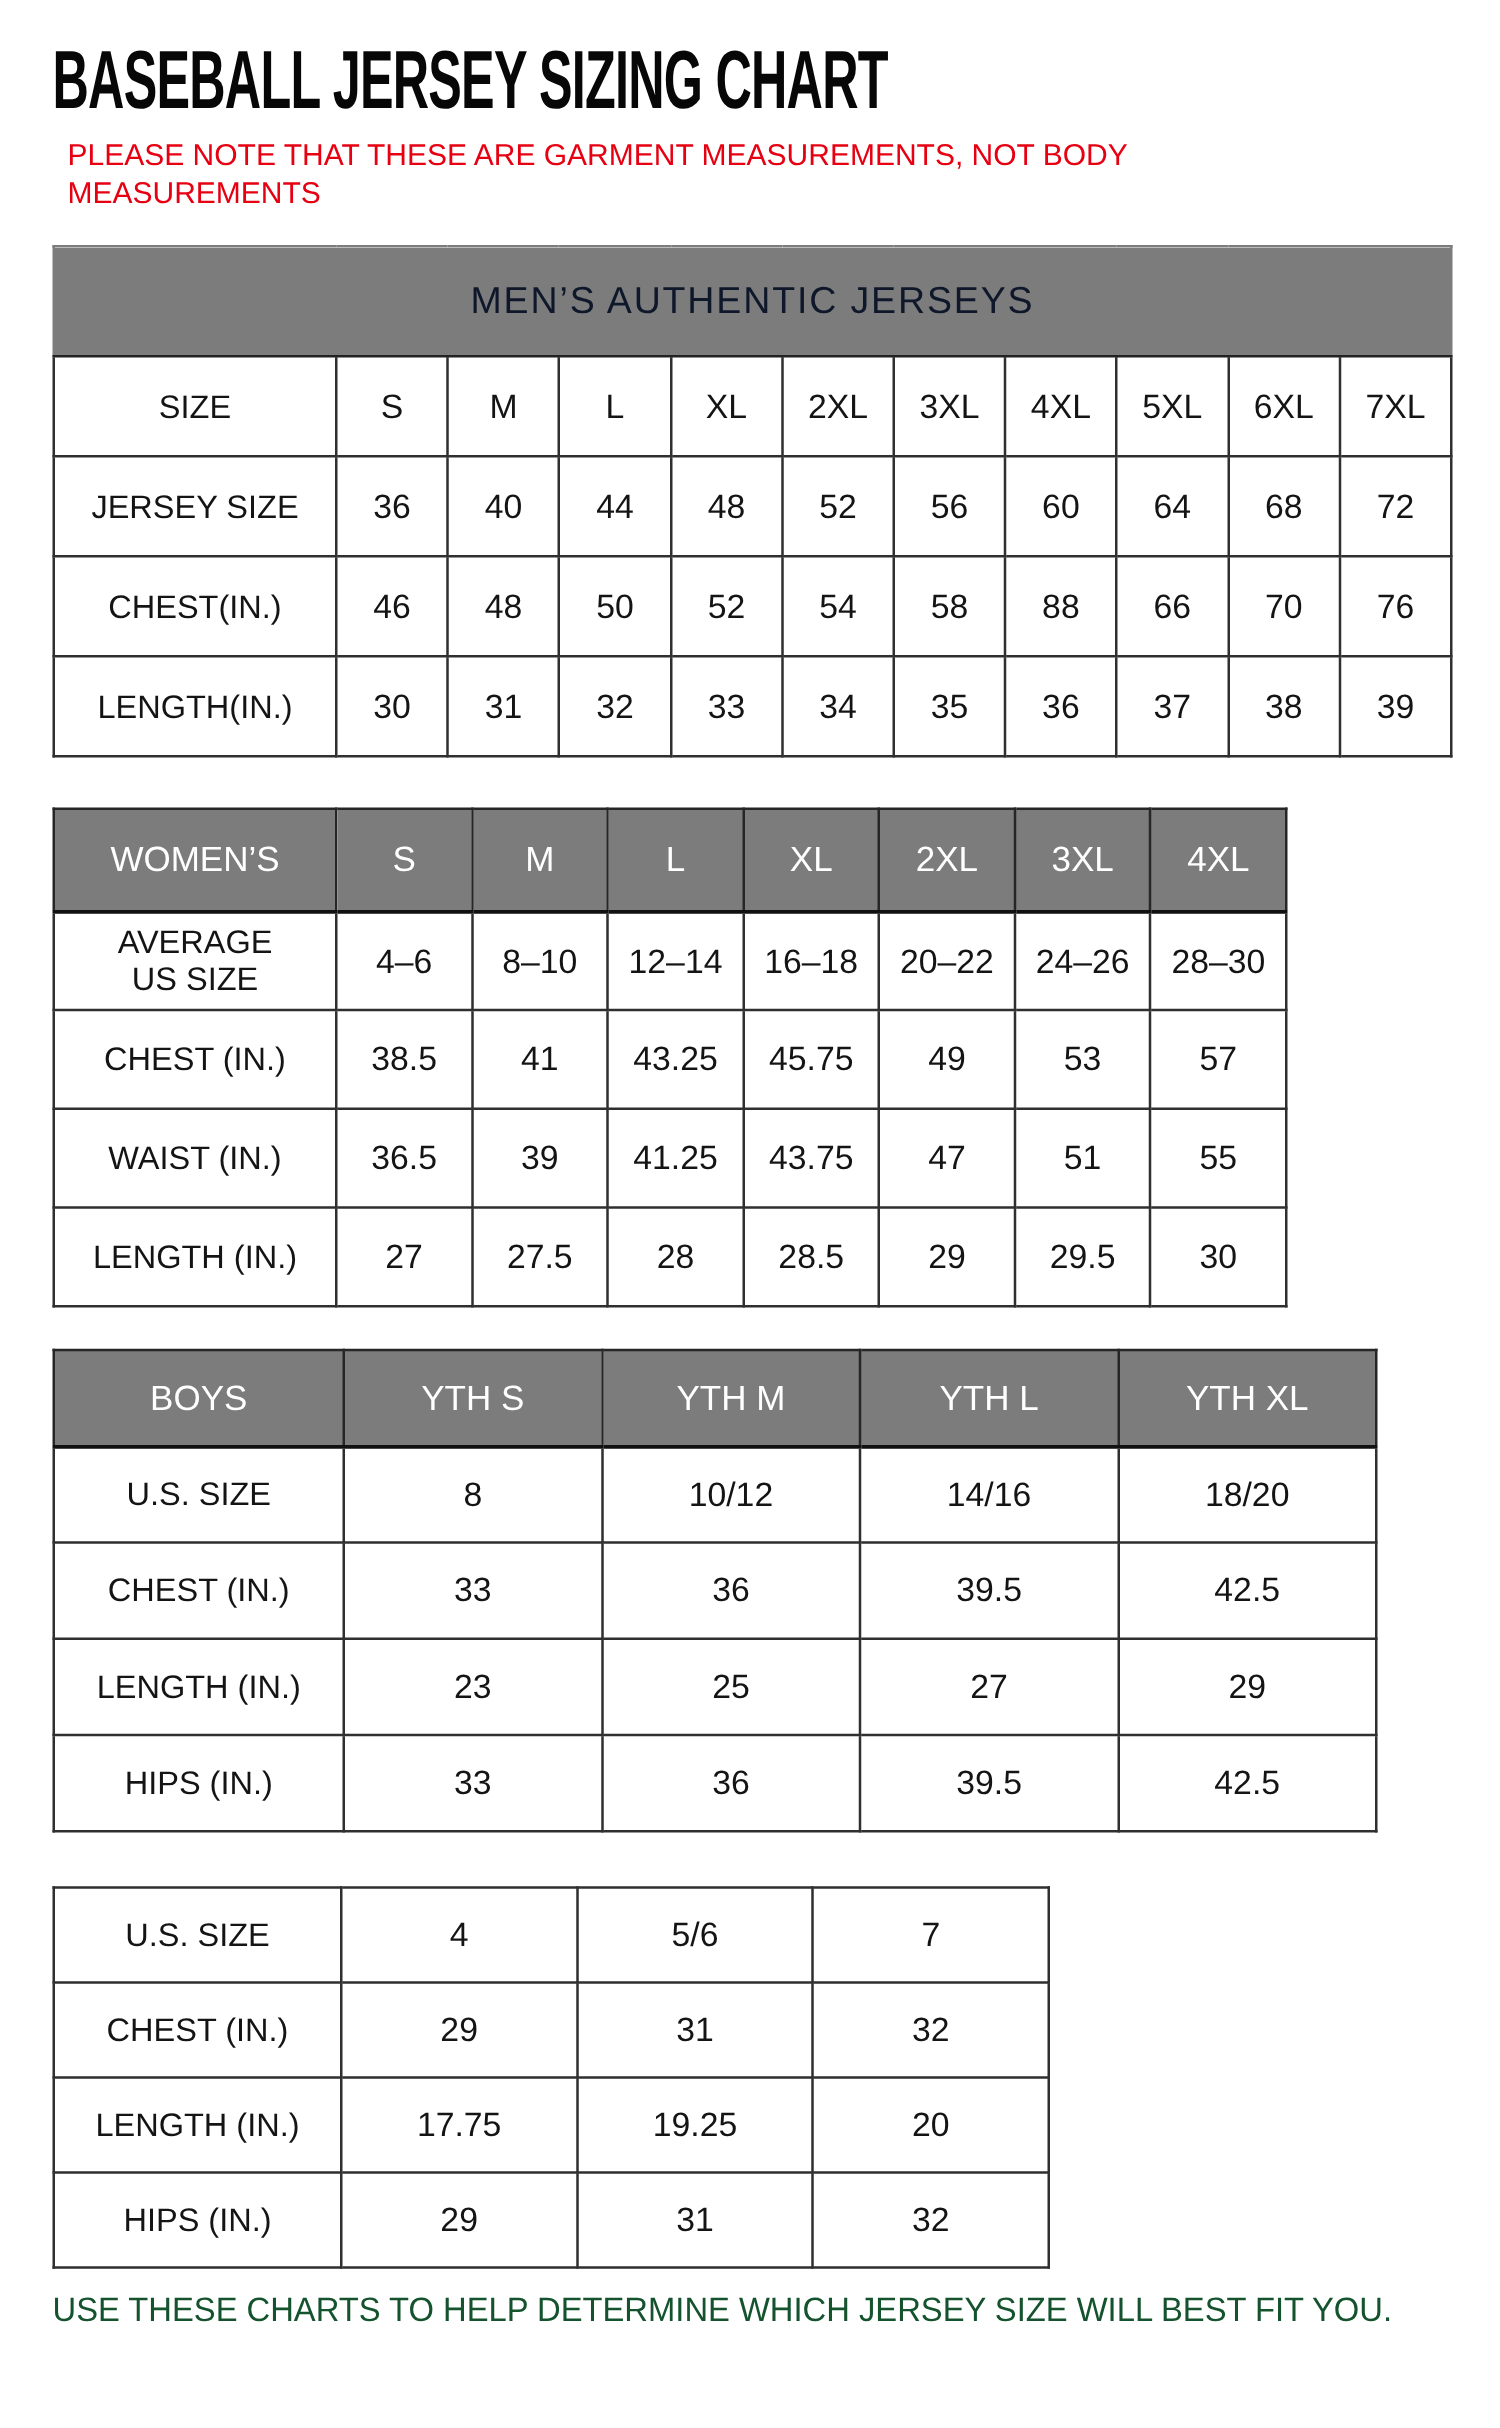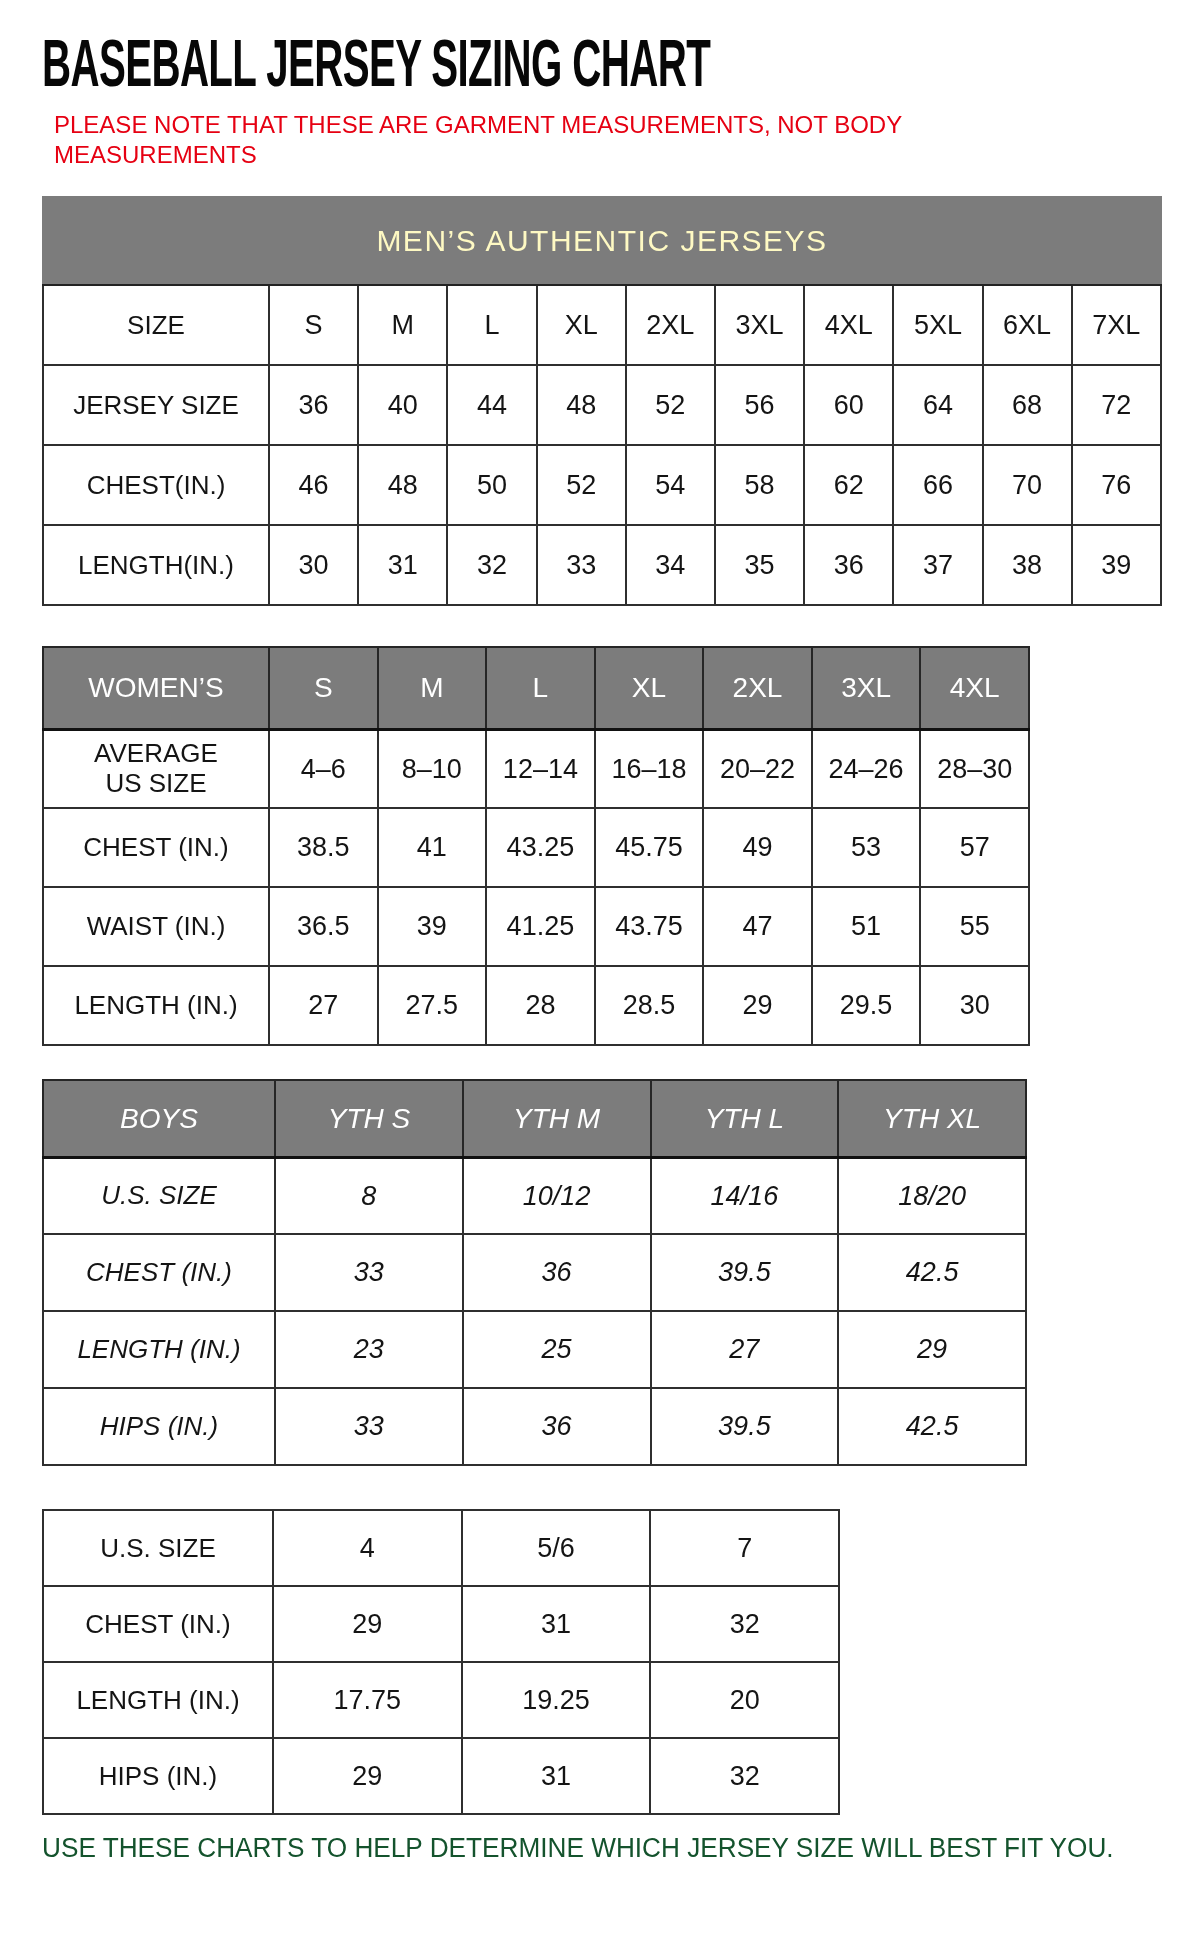--- a/index.html
+++ b/index.html
@@ -34,21 +34,21 @@
   
   table{border-collapse:collapse;table-layout:fixed;}
   td{
     border:2px solid #2f2f2f;
     text-align:center;vertical-align:middle;
     font-size:27px;color:#141414;padding:0;
     overflow:hidden;
   }
   td.label{font-size:26px;white-space:pre-line;line-height:1.15;}
   td.band{
-    background:#7c7c7c;color:#fef9c3;
+    background:#7c7c7c;color:#0f172a;
     border:2px solid #7c7c7c;border-bottom:2px solid #222222;
     font-size:30px;letter-spacing:1.5px;font-weight:400;
   }
   td.gray{
     background:#7c7c7c;color:#ffffff;
     border:2px solid #262626;border-bottom:3px solid #111111;
     font-size:28px;font-weight:400;
   }
 
   
@@ -57,21 +57,21 @@
   .t-mens tr.band-row{height:88px;}
   .t-mens .c-label{width:226px;}
 
   
   .t-womens{width:988px;margin-top:40px;}
   .t-womens tr{height:79px;}
   .t-womens tr.gray-row{height:82px;}
   .t-womens .c-label{width:226px;}
 
   
-  .t-boys{width:985px;margin-top:33px;font-style:italic;}
+  .t-boys{width:1060px;margin-top:33px;}
   .t-boys tr{height:77px;}
   .t-boys .c-label{width:232px;}
 
   
   .t-pre{width:798px;margin-top:43px;}
   .t-pre tr{height:76px;}
   .t-pre .c-label{width:230px;}
 
   
   p.footer{
@@ -139,21 +139,21 @@
           <td>72</td>
         </tr>
         <tr>
           <td class="label">CHEST(IN.)</td>
           <td>46</td>
           <td>48</td>
           <td>50</td>
           <td>52</td>
           <td>54</td>
           <td>58</td>
-          <td>62</td>
+          <td>88</td>
           <td>66</td>
           <td>70</td>
           <td>76</td>
         </tr>
         <tr>
           <td class="label">LENGTH(IN.)</td>
           <td>30</td>
           <td>31</td>
           <td>32</td>
           <td>33</td>

